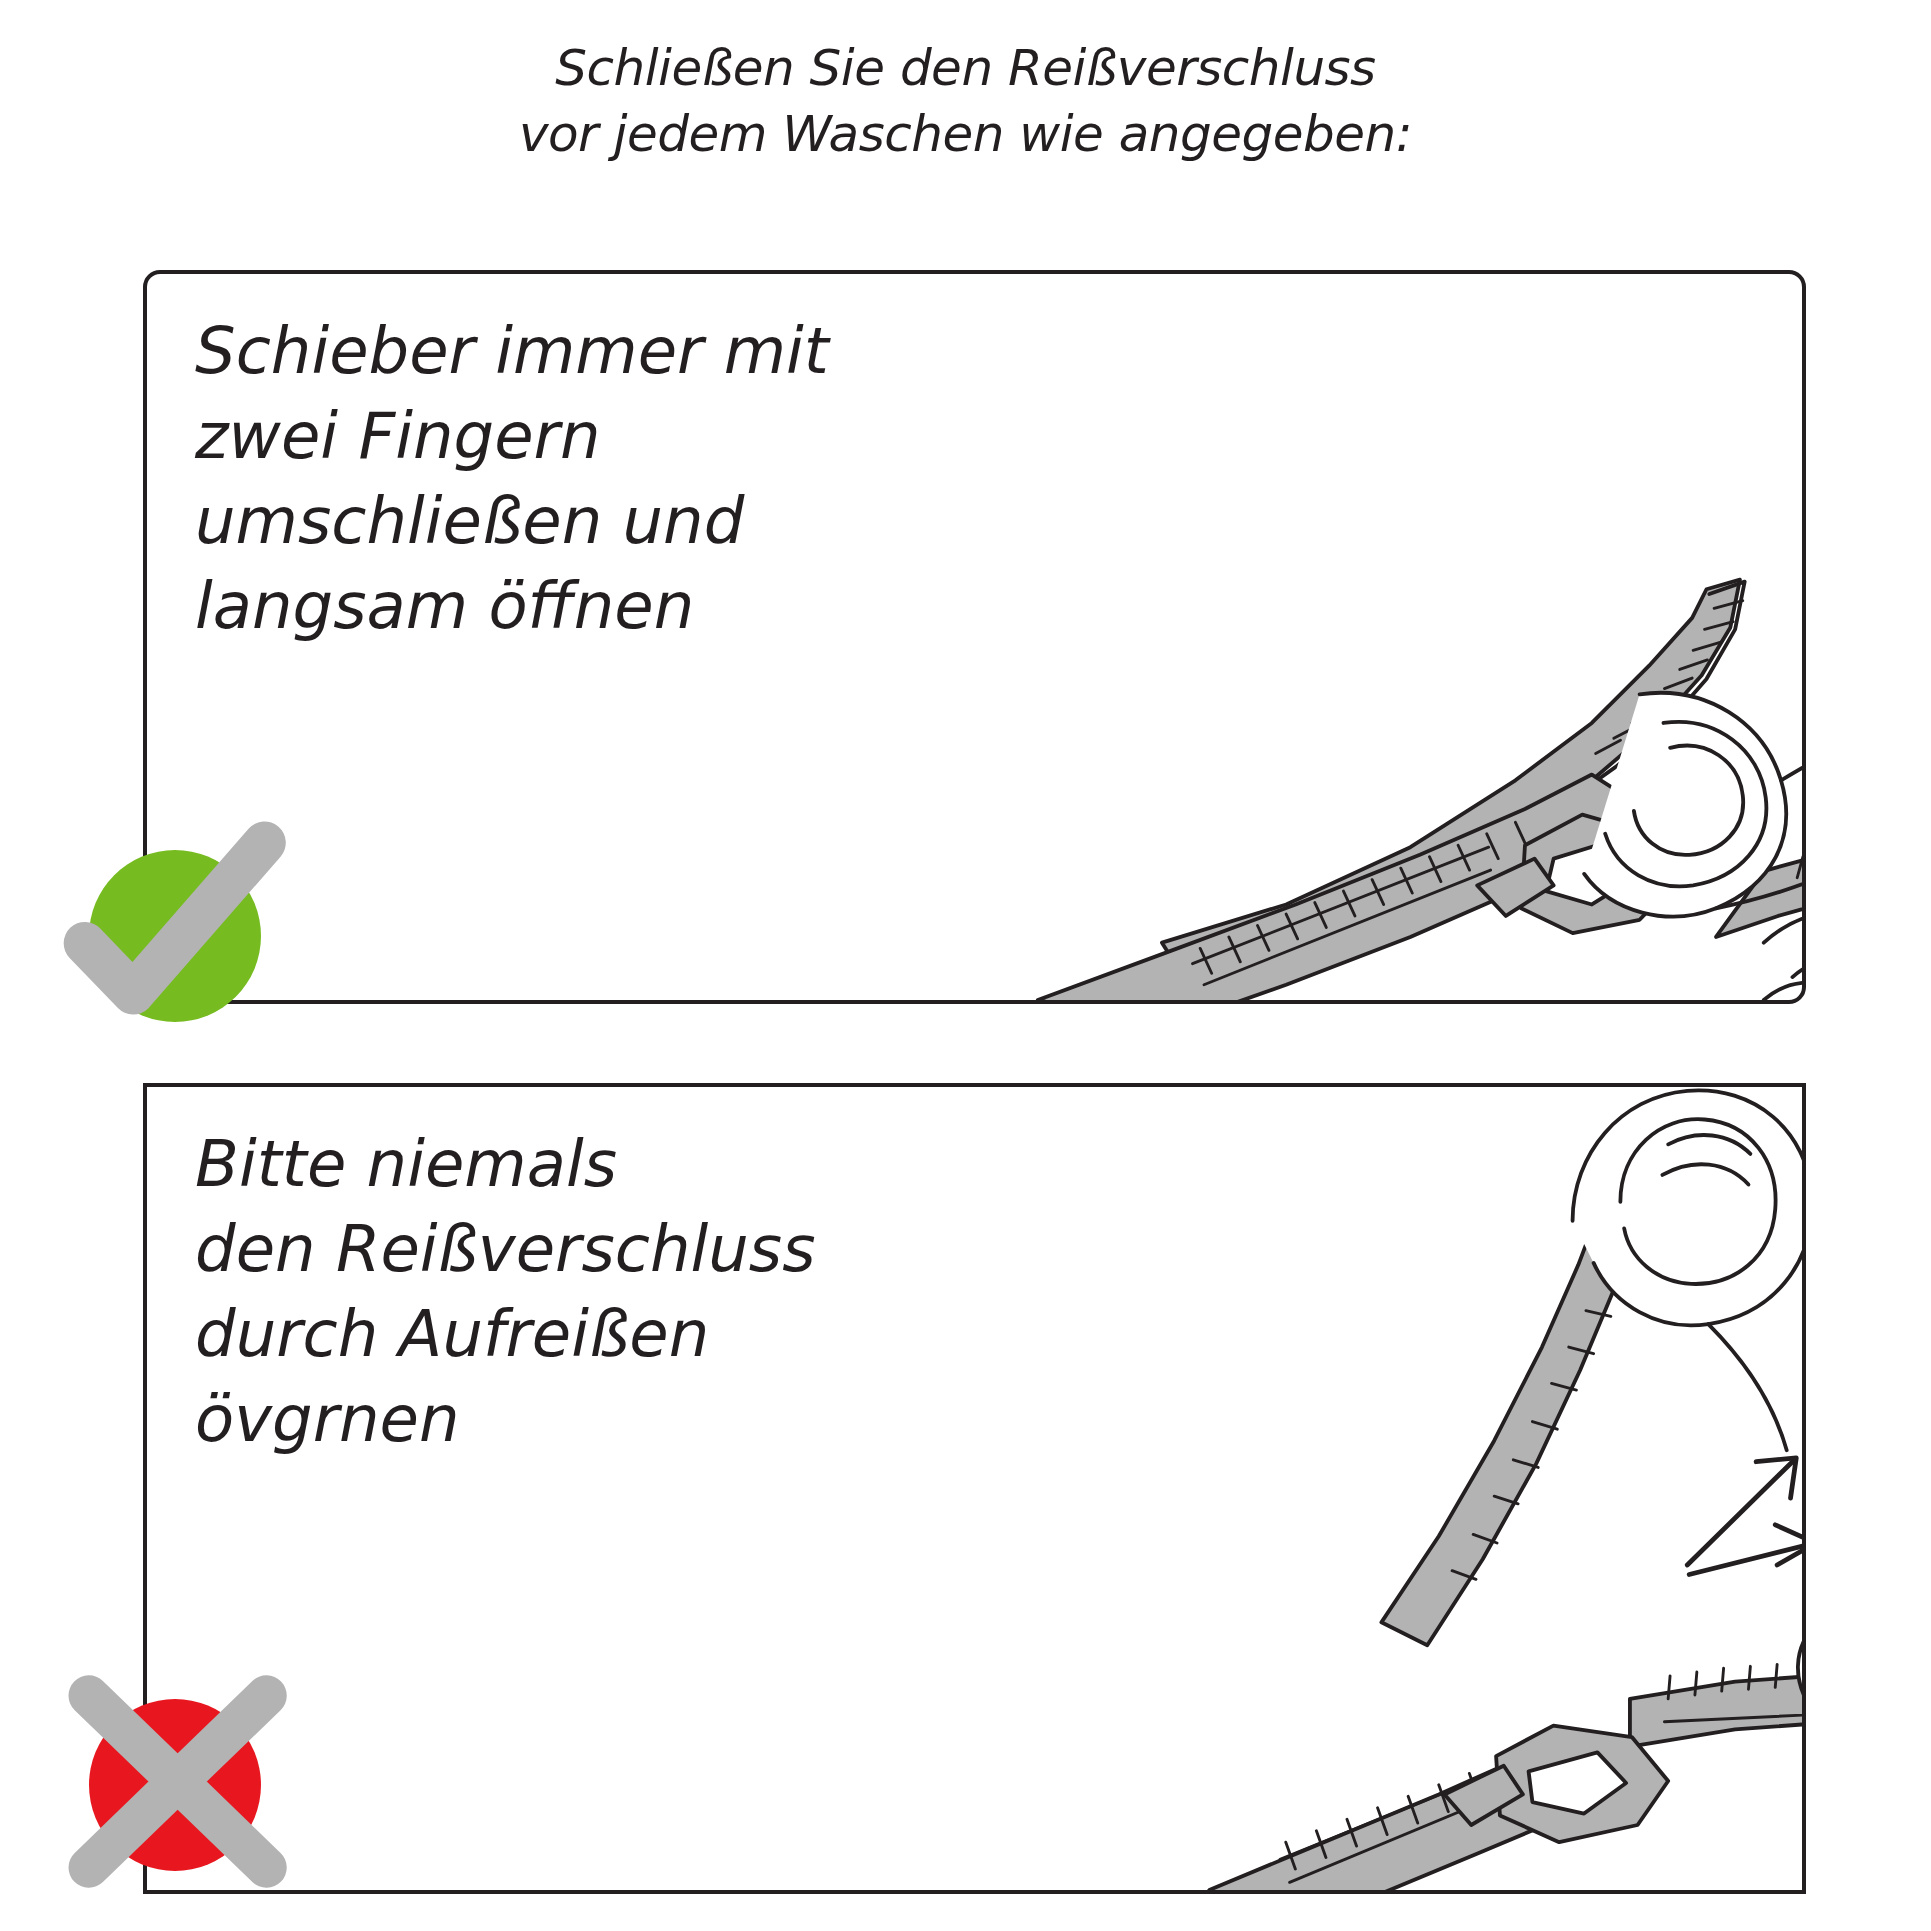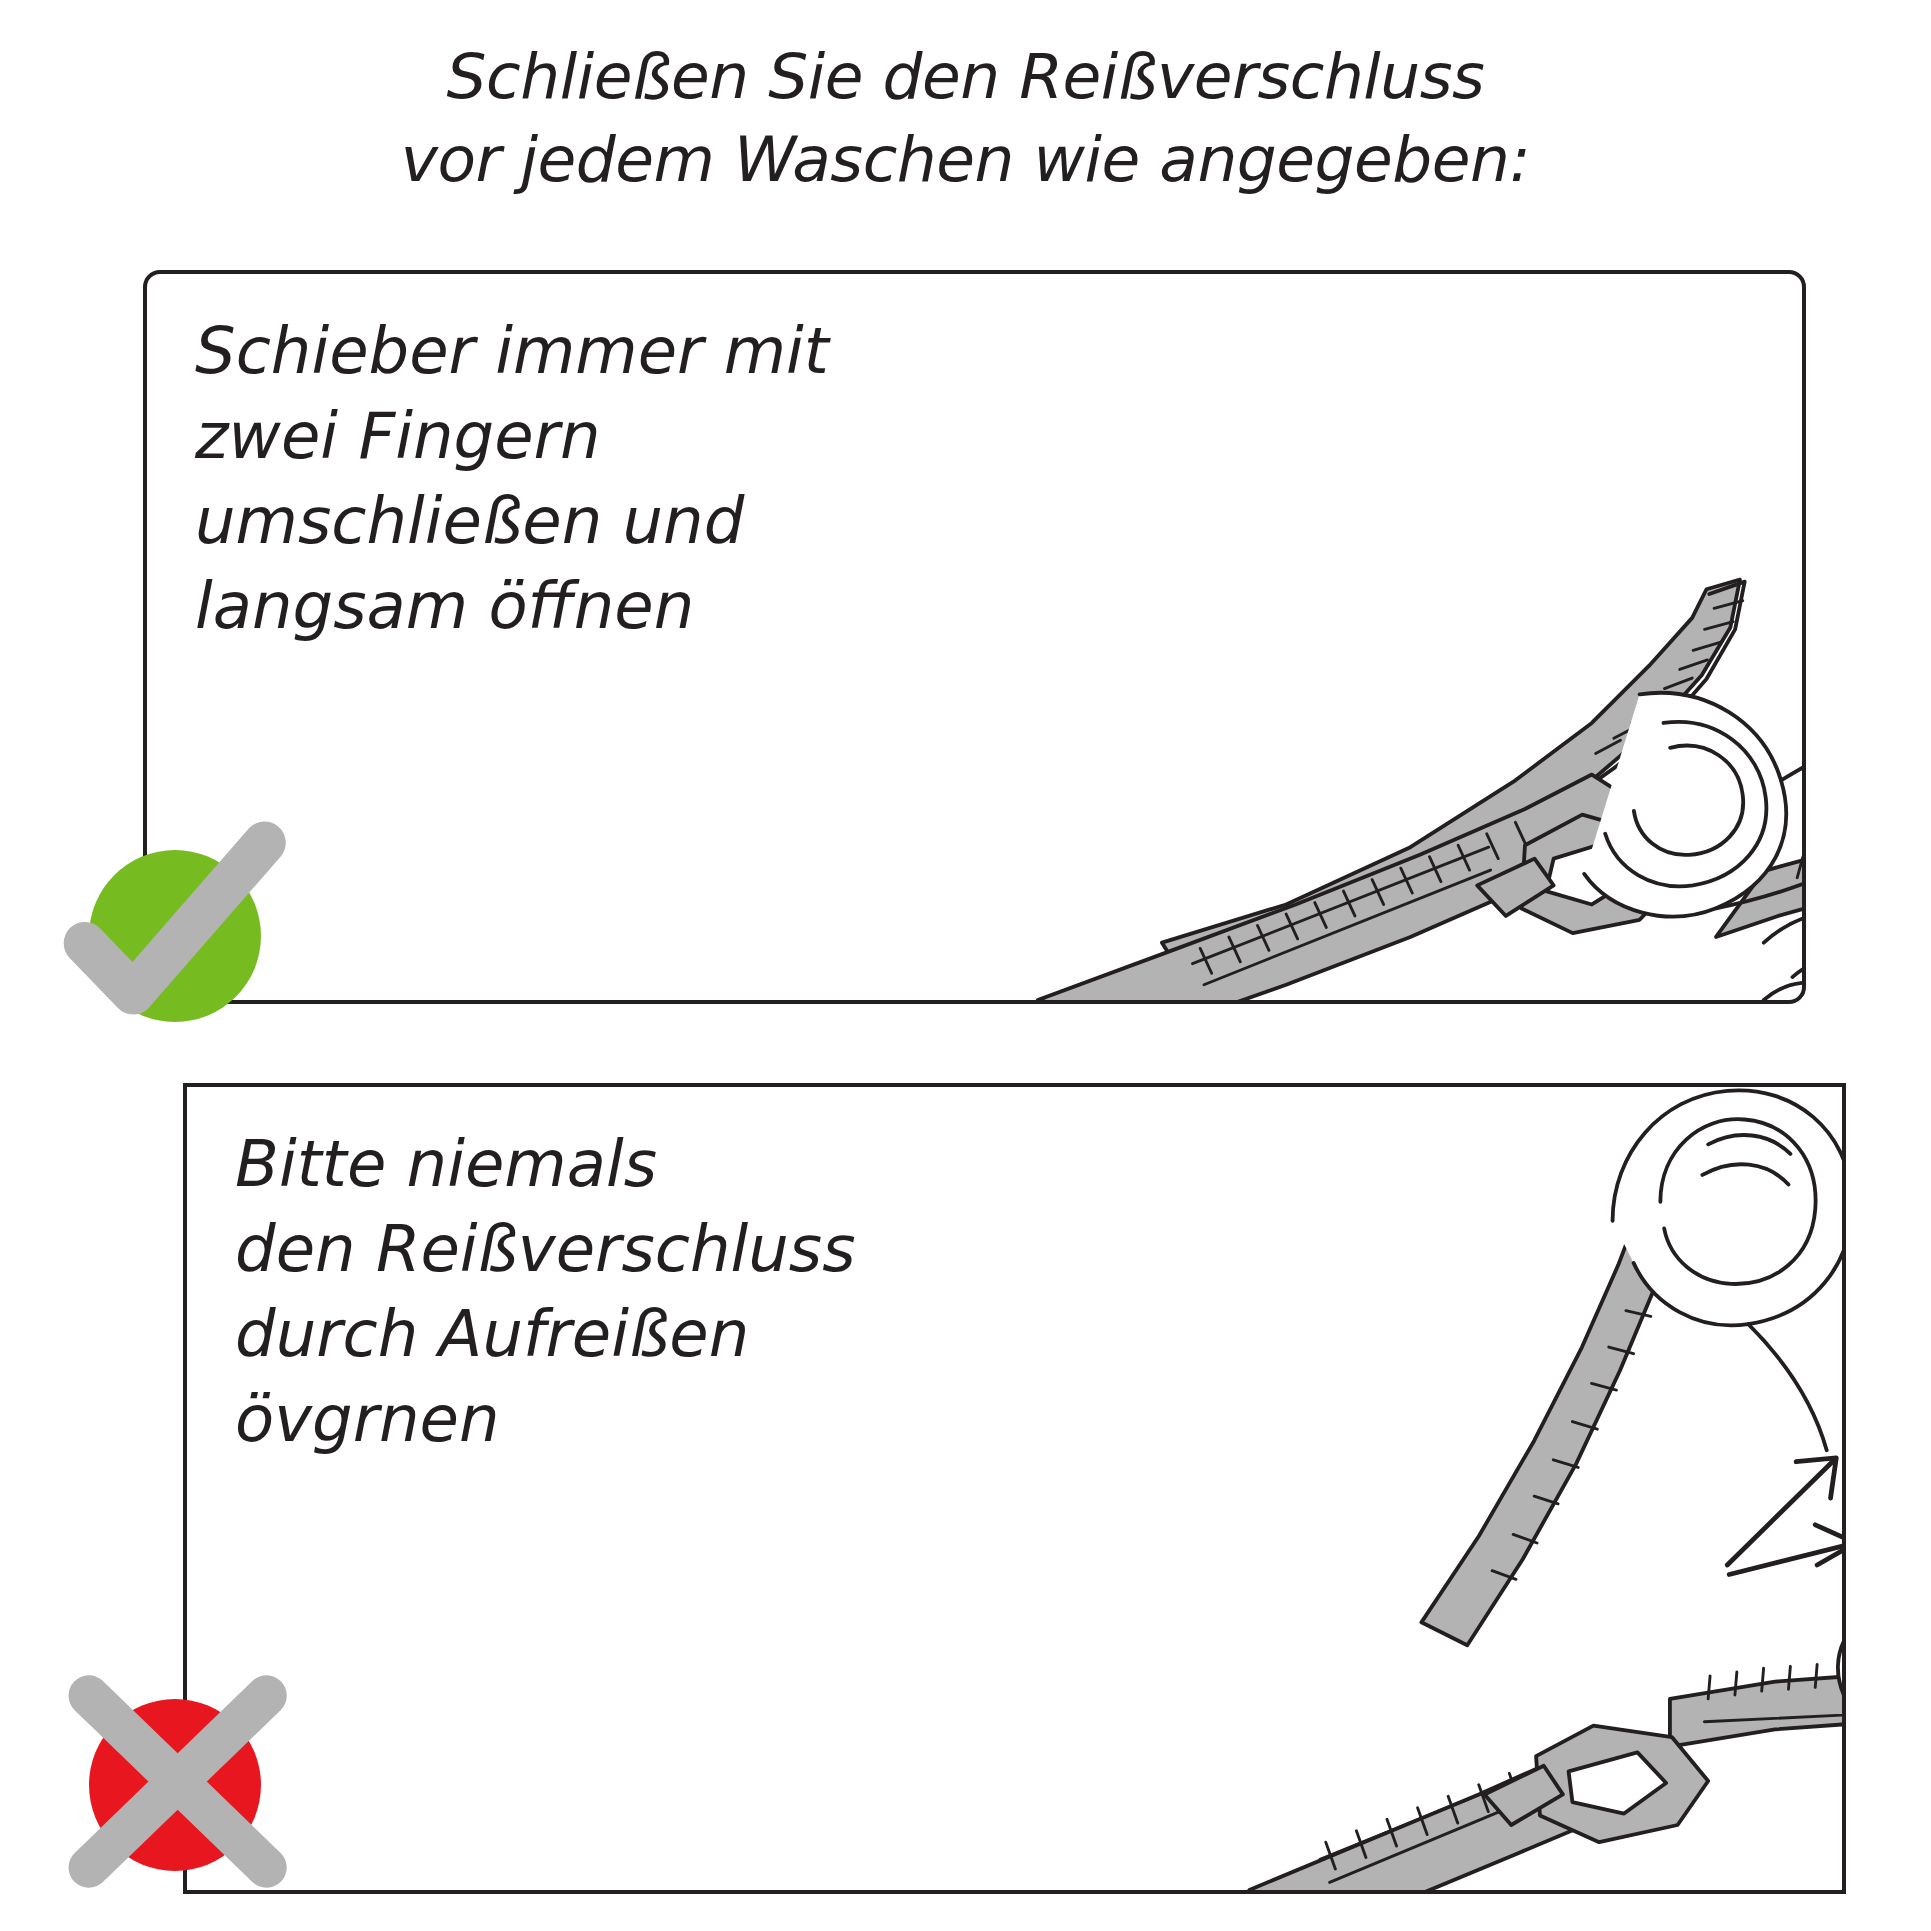--- a/index.html
+++ b/index.html
@@ -24,21 +24,21 @@
   
   .headline {
     position: absolute;
     left: 0;
     top: 35px;
     width: 1931px;
     text-align: center;
     font-family: "DejaVu Sans", sans-serif;
     font-style: italic;
     font-weight: 400;
-    font-size: 63px;
+    font-size: 50px;
     line-height: 1.32;
     letter-spacing: -0.5px;
     color: #231f20;
     white-space: pre-line;
   }
 
   
   .panel {
     position: absolute;
     border: 4.8px solid #231f20;
@@ -51,21 +51,20 @@
     top: 270px;
     width: 1663px;
     height: 734px;
     border-radius: 17px;
   }
   #panel-bad {
     left: 143px;
     top: 1083px;
     width: 1663px;
     height: 811px;
-    margin-left: 40px;
   }
 
   .panel-text {
     position: absolute;
     left: 48px;
     top: 35px;
     font-family: "DejaVu Sans", sans-serif;
     font-style: italic;
     font-weight: 400;
     font-size: 64px;

